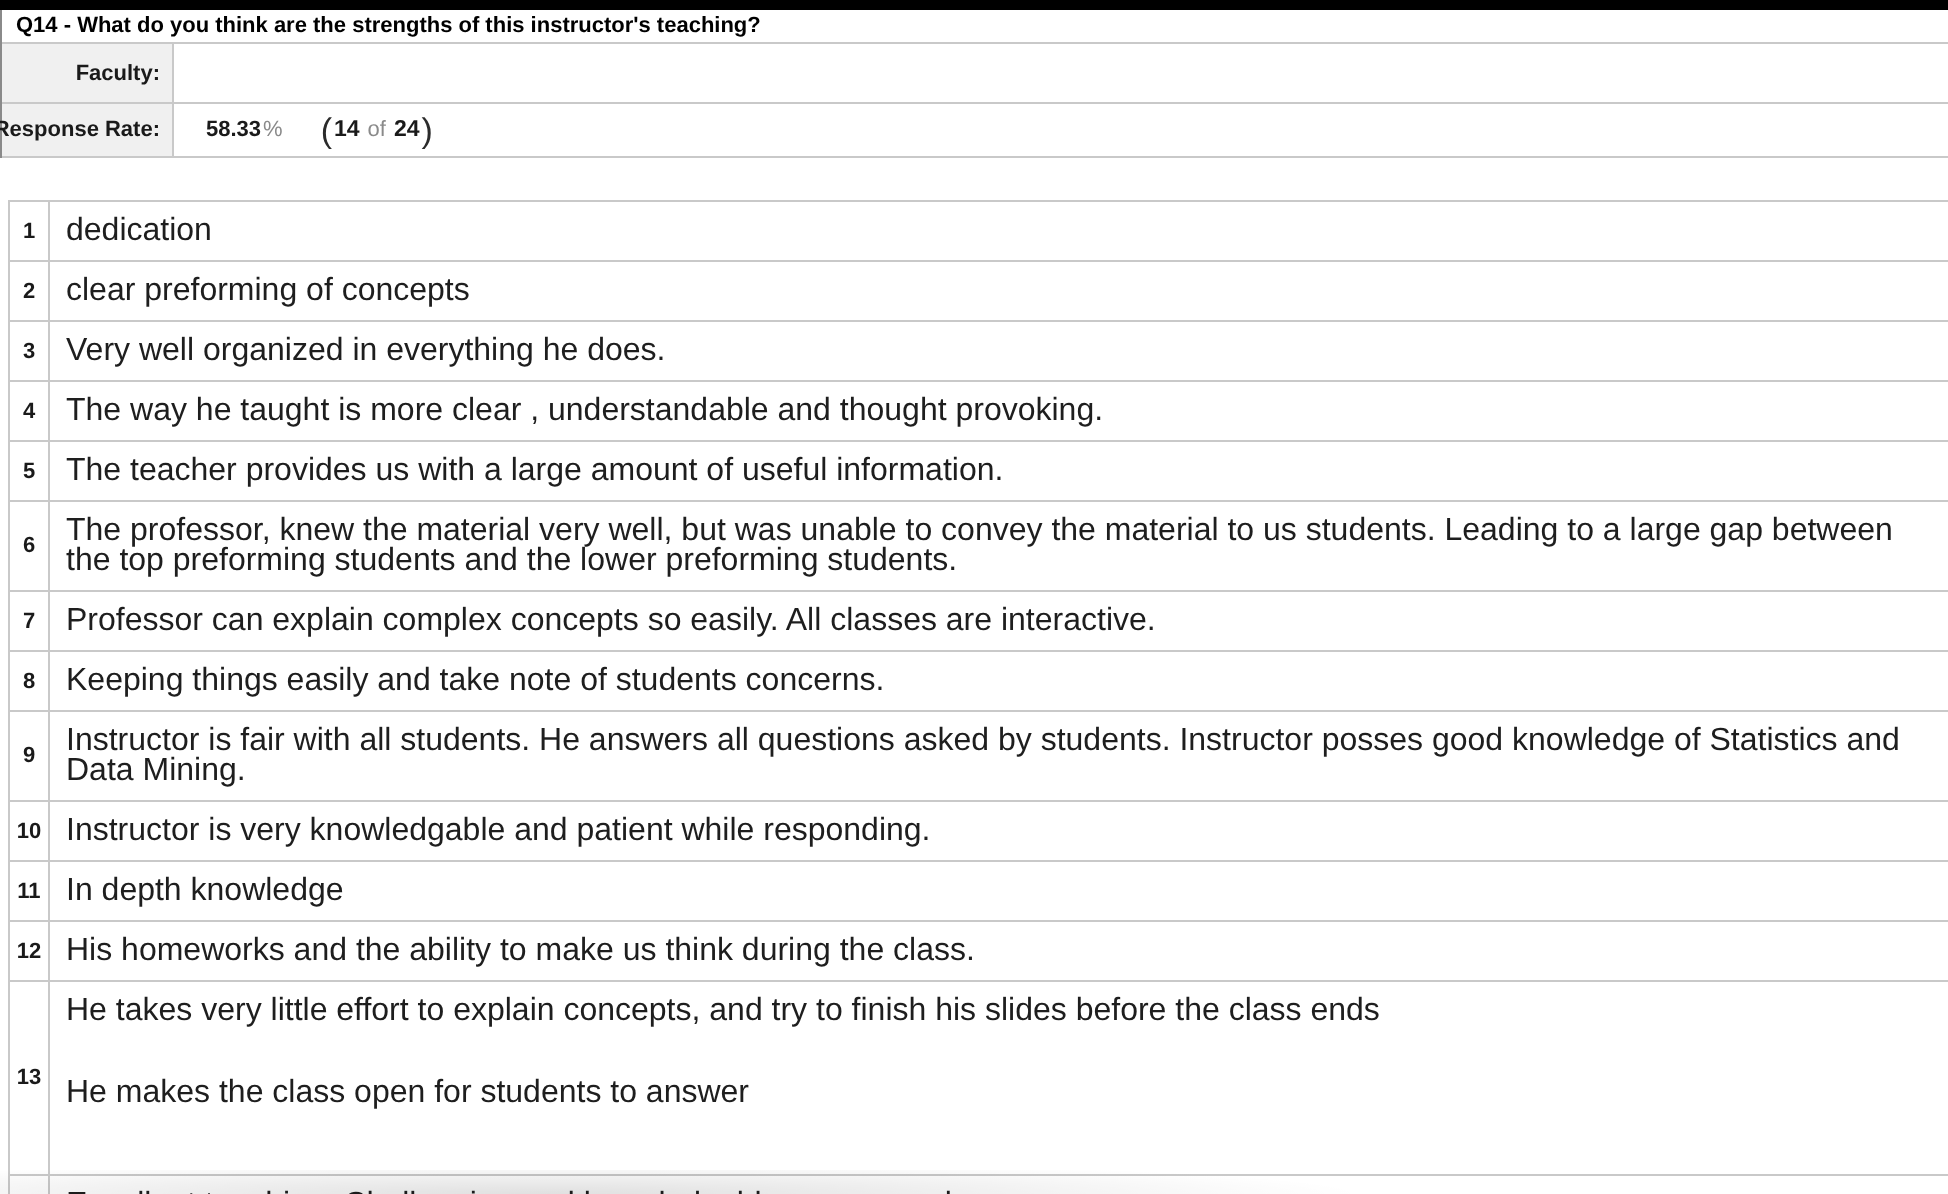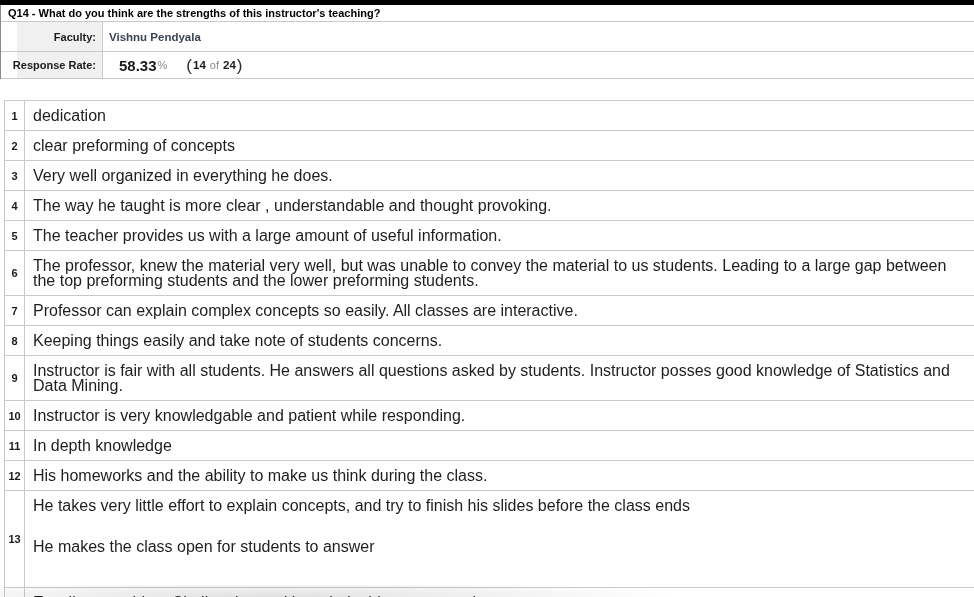--- a/index.html
+++ b/index.html
@@ -20,39 +20,39 @@
   
   .top-bar{height:5px;width:100%;background:var(--topbar);}
   
   .header-table{width:100%;border-left:1px solid #8a8a8a;}
   .title-row{
     height:17px;display:flex;align-items:center;
     border-bottom:1px solid var(--border);
     padding-left:7px;
     font-size:11px;font-weight:bold;color:#000;
   }
-  .meta-row{display:flex;align-items:stretch;border-bottom:1px solid var(--border);padding-left:16px;}
+  .meta-row{display:flex;align-items:stretch;border-bottom:1px solid var(--border);}
   .meta-row.faculty{height:30px;}
   .meta-row.rate{height:27px;gap:10px;}
   .meta-label{
     width:86px;flex:0 0 86px;
     background:var(--label-bg);
     border-right:1px solid var(--border);
     display:flex;align-items:center;justify-content:flex-end;
     padding-right:6px;
     font-size:11px;font-weight:bold;color:#1a1a1a;
     white-space:nowrap;
   }
   .meta-value{
     flex:1;display:flex;align-items:center;
     padding-left:6px;font-size:11.5px;
   }
   .faculty-name{font-weight:bold;color:var(--name-color);}
   .rate-value{display:flex;align-items:center;}
-  .rate-pct{font-weight:bold;color:#1a1a1a;font-size:15px;}
+  .rate-pct{font-weight:bold;color:#1a1a1a;font-size:11px;}
   .pct-sign{color:var(--muted);font-size:11px;margin-left:1px;}
   .paren-group{display:flex;align-items:center;margin-left:19px;}
   .big-paren{font-size:17px;font-weight:300;color:#2b2b2b;line-height:17px;}
   .cnt{font-weight:bold;color:#1a1a1a;font-size:11.5px;margin:0 1px;}
   .of-word{color:var(--muted);font-size:11px;margin:0 3px;}
   
   .spacer{height:21px;}
   
   .responses-table{
     margin-left:4px;
@@ -88,23 +88,20 @@
 </head>
 <body>
 
 <div class="top-bar"></div>
 
 <div class="header-table">
   <div class="title-row">Q14 - What do you think are the strengths of this instructor's teaching?</div>
 
   <div class="meta-row faculty">
     <div class="meta-label">Faculty:</div>
-    <div class="meta-value">
-      <span class="faculty-name">Vishnu Pendyala</span>
-    </div>
   </div>
 
   <div class="meta-row rate">
     <div class="meta-label">Response Rate:</div>
     <div class="meta-value rate-value">
       <span class="rate-pct">58.33</span>
       <span class="pct-sign">%</span>
       <span class="paren-group">
         <span class="big-paren">(</span>
         <span class="cnt">14</span>

